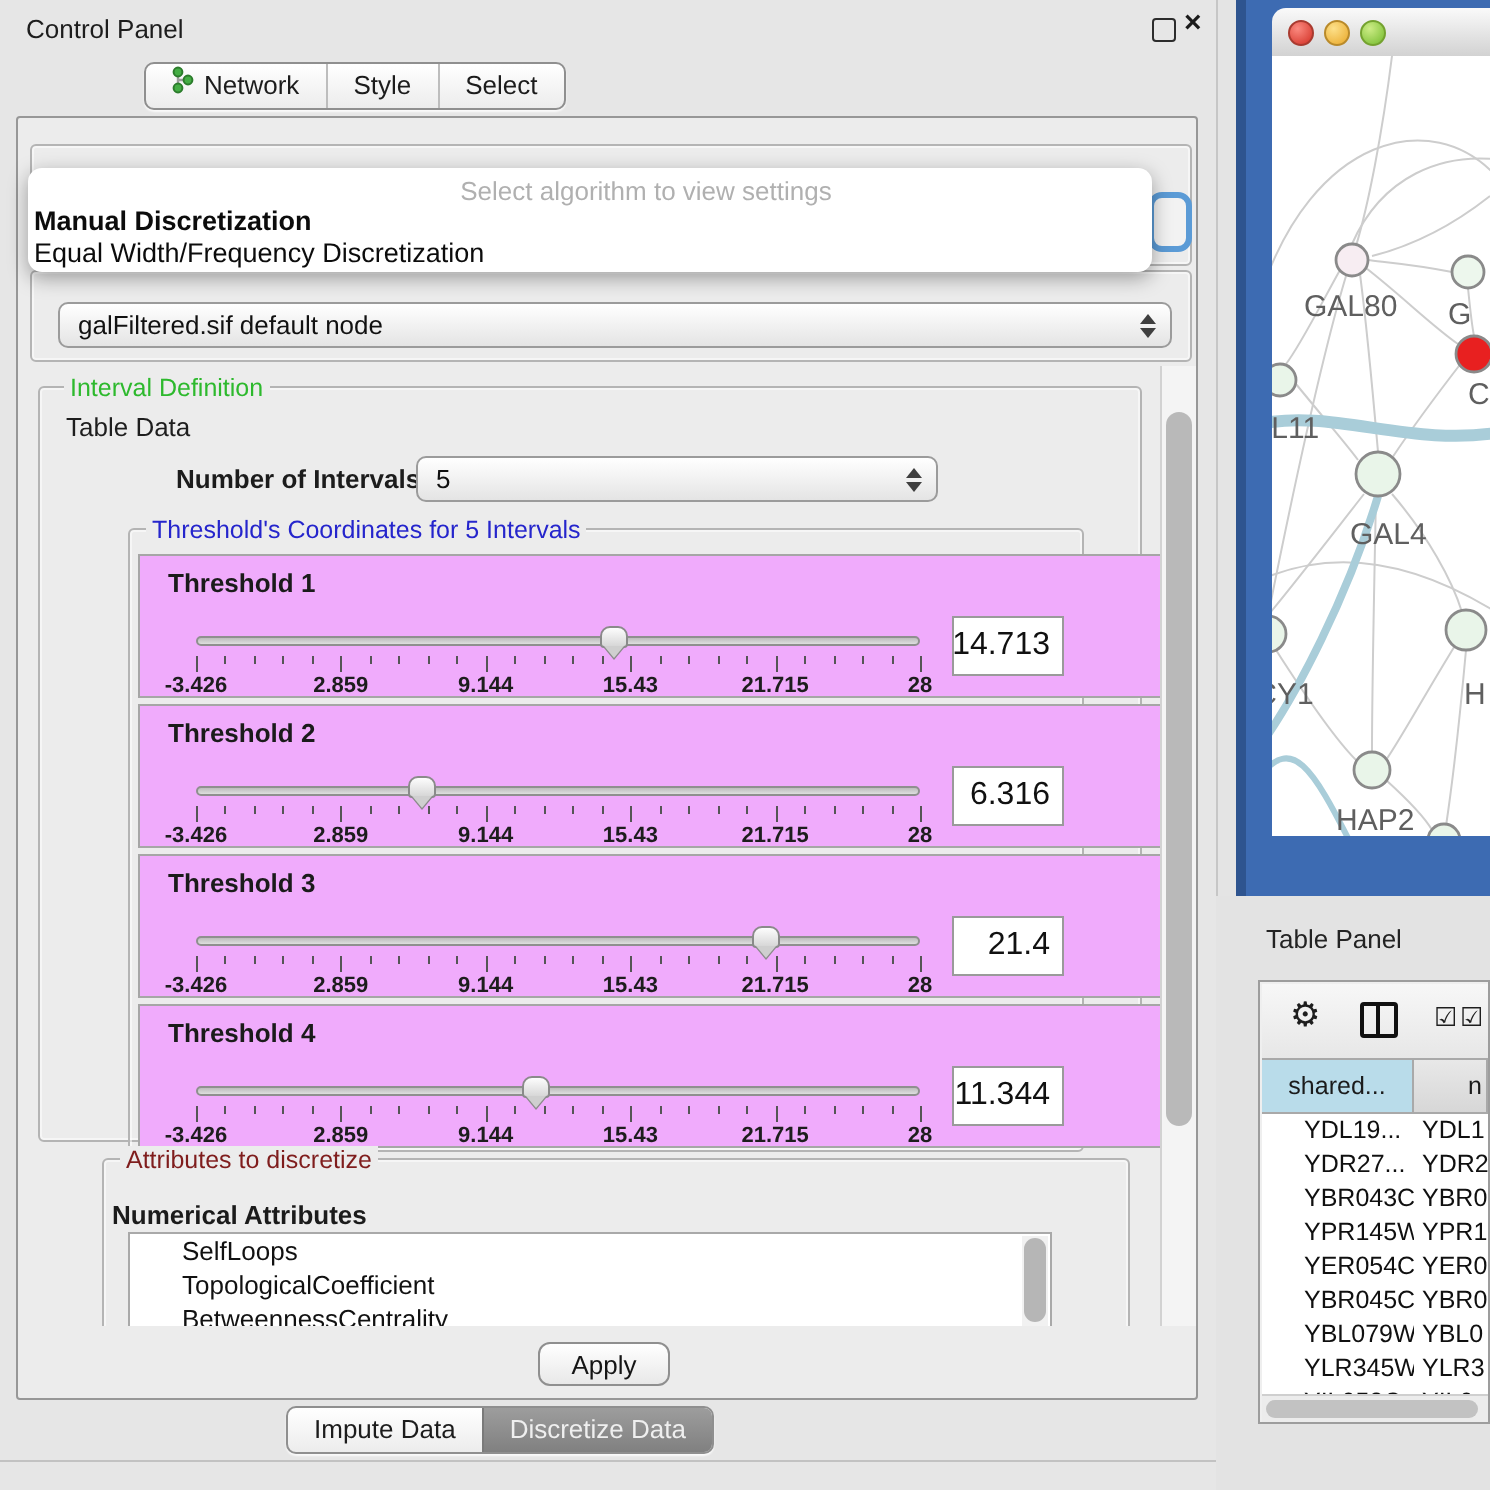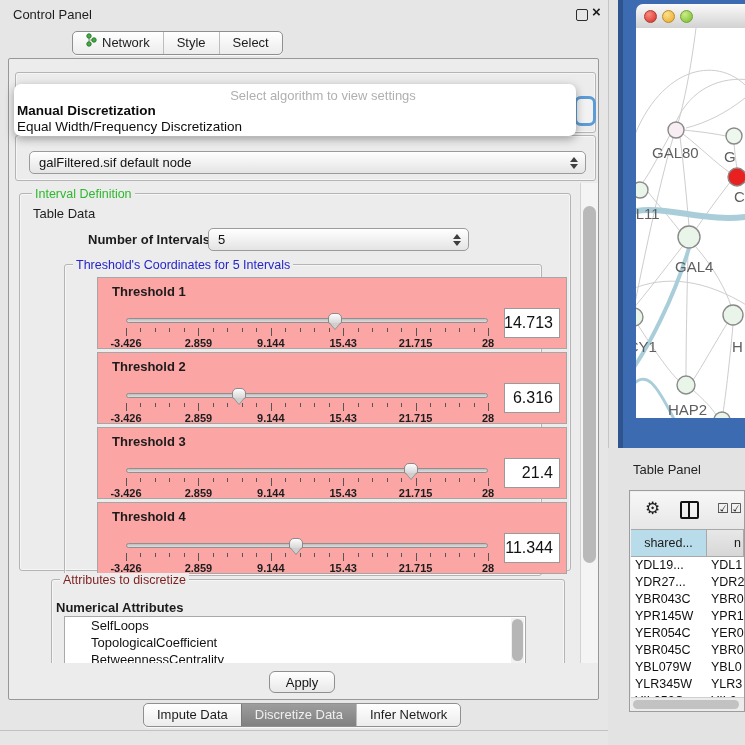--- a/index.html
+++ b/index.html
@@ -46,21 +46,21 @@
 
   #scroll-region{left:6px;top:124px;width:583px;height:480px;overflow:hidden;}
 
   #interval-group{left:4px;top:10px;width:552px;height:378px;}
   #interval-label{left:12px;top:-7px;color:#2db92d;}
   #noi-label{left:68px;top:38px;font-size:13px;font-weight:bold;color:#1c1c1c;}
   #noi-combo{left:188px;top:34px;width:261px;}
   #thresh-group{left:44px;top:70px;width:478px;height:312px;}
   #thresh-label{left:8px;top:-7px;color:#2525cc;}
 
-  .tcard{position:absolute;left:4px;width:470px;height:72px;border:1px solid #a6a6a6;background:#fca5a5;box-sizing:border-box;margin-left:28px;}
+  .tcard{position:absolute;left:4px;width:540px;height:72px;border:1px solid #a6a6a6;background:#f0abfc;box-sizing:border-box;}
   .tcard .ttitle{position:absolute;left:14px;top:6px;font-size:13px;font-weight:bold;color:#1b1b1b;}
   .track{position:absolute;left:28px;top:40px;width:362px;height:5px;border:1px solid #8f8f8f;border-radius:4px;
     background:linear-gradient(#bdbdbd,#dedede);box-sizing:border-box;}
   .thumb{position:absolute;top:-6px;width:14px;height:11px;background:linear-gradient(#fdfdfd,#d7d7d7);
     border:1px solid #8a8a8a;border-radius:5px 5px 2px 2px;box-sizing:border-box;}
   .thumb:after{content:"";position:absolute;left:1px;top:9px;border-left:5px solid transparent;border-right:5px solid transparent;border-top:6px solid #cfcfcf;
     filter:drop-shadow(0 1px 0 #8a8a8a);}
   .ticks{position:absolute;left:28px;top:50px;width:362px;height:9px;}
   .tick{position:absolute;top:0;width:1px;background:#555;}
   .ticklabels{position:absolute;left:28px;top:59px;width:362px;height:12px;}
@@ -111,21 +111,21 @@
   #tp-split:after{content:"";position:absolute;left:6px;top:0;width:2px;height:14px;background:#111;}
   .tp-check{position:absolute;top:9px;font-size:13px;color:#1e1e1e;}
   #tp-check-1{left:86px;} #tp-check-2{left:99px;}
   #tp-header{position:absolute;left:1px;top:38px;width:113px;height:28px;display:flex;}
   .tp-hcell{box-sizing:border-box;font-size:12.5px;color:#1b1b1b;display:flex;align-items:center;justify-content:center;border-right:1px solid #a9a9a9;border-top:1px solid #a9a9a9;border-bottom:1px solid #a9a9a9;}
   .tp-hcell.sel{background:#b9dcea;}
   .tp-hcell.plain{background:linear-gradient(#e8e8e8,#d7d7d7);justify-content:flex-end;padding-right:2px;}
   #tp-rows{position:absolute;left:1px;top:66px;width:113px;height:140px;background:#fff;overflow:hidden;}
   .tp-row{display:flex;height:17px;}
   .tp-cell{font-size:12.5px;color:#101010;line-height:17px;white-space:nowrap;overflow:hidden;box-sizing:border-box;}
-  .tp-cell.c0{width:76px;padding-left:4px;}
+  .tp-cell.c0{width:76px;padding-left:21px;}
   .tp-cell.c1{width:37px;padding-left:4px;}
   #tp-hscroll{position:absolute;left:1px;top:206px;width:113px;height:14px;background:#ececec;border-top:1px solid #cfcfcf;box-sizing:border-box;}
   #tp-hthumb{position:absolute;left:2px;top:2px;width:106px;height:9px;background:#c2c2c2;border-radius:5px;}
 
   svg text{font-family:"Liberation Sans","DejaVu Sans",sans-serif;}
 </style>
 </head>
 <body>
 
 <div id="root">
@@ -377,23 +377,20 @@
 
       <div id="apply-btn" class="abs">Apply</div>
     </div>
 
     <div id="bottom-tabs" class="abs segbar">
         <div class="seg">
           <span>Impute Data</span>
         </div>
         <div class="seg sel">
           <span>Discretize Data</span>
-        </div>
-        <div class="seg">
-          <span>Infer Network</span>
         </div>
       </div>
     <div id="cp-bottom-line" class="abs"></div>
 
     <div id="algo-popup" class="abs">
       <div id="popup-placeholder" class="abs">Select algorithm to view settings</div>
       <div id="popup-option-0" class="popup-option">Manual Discretization</div>
       <div id="popup-option-1" class="popup-option">Equal Width/Frequency Discretization</div>
     </div>
   </div>

